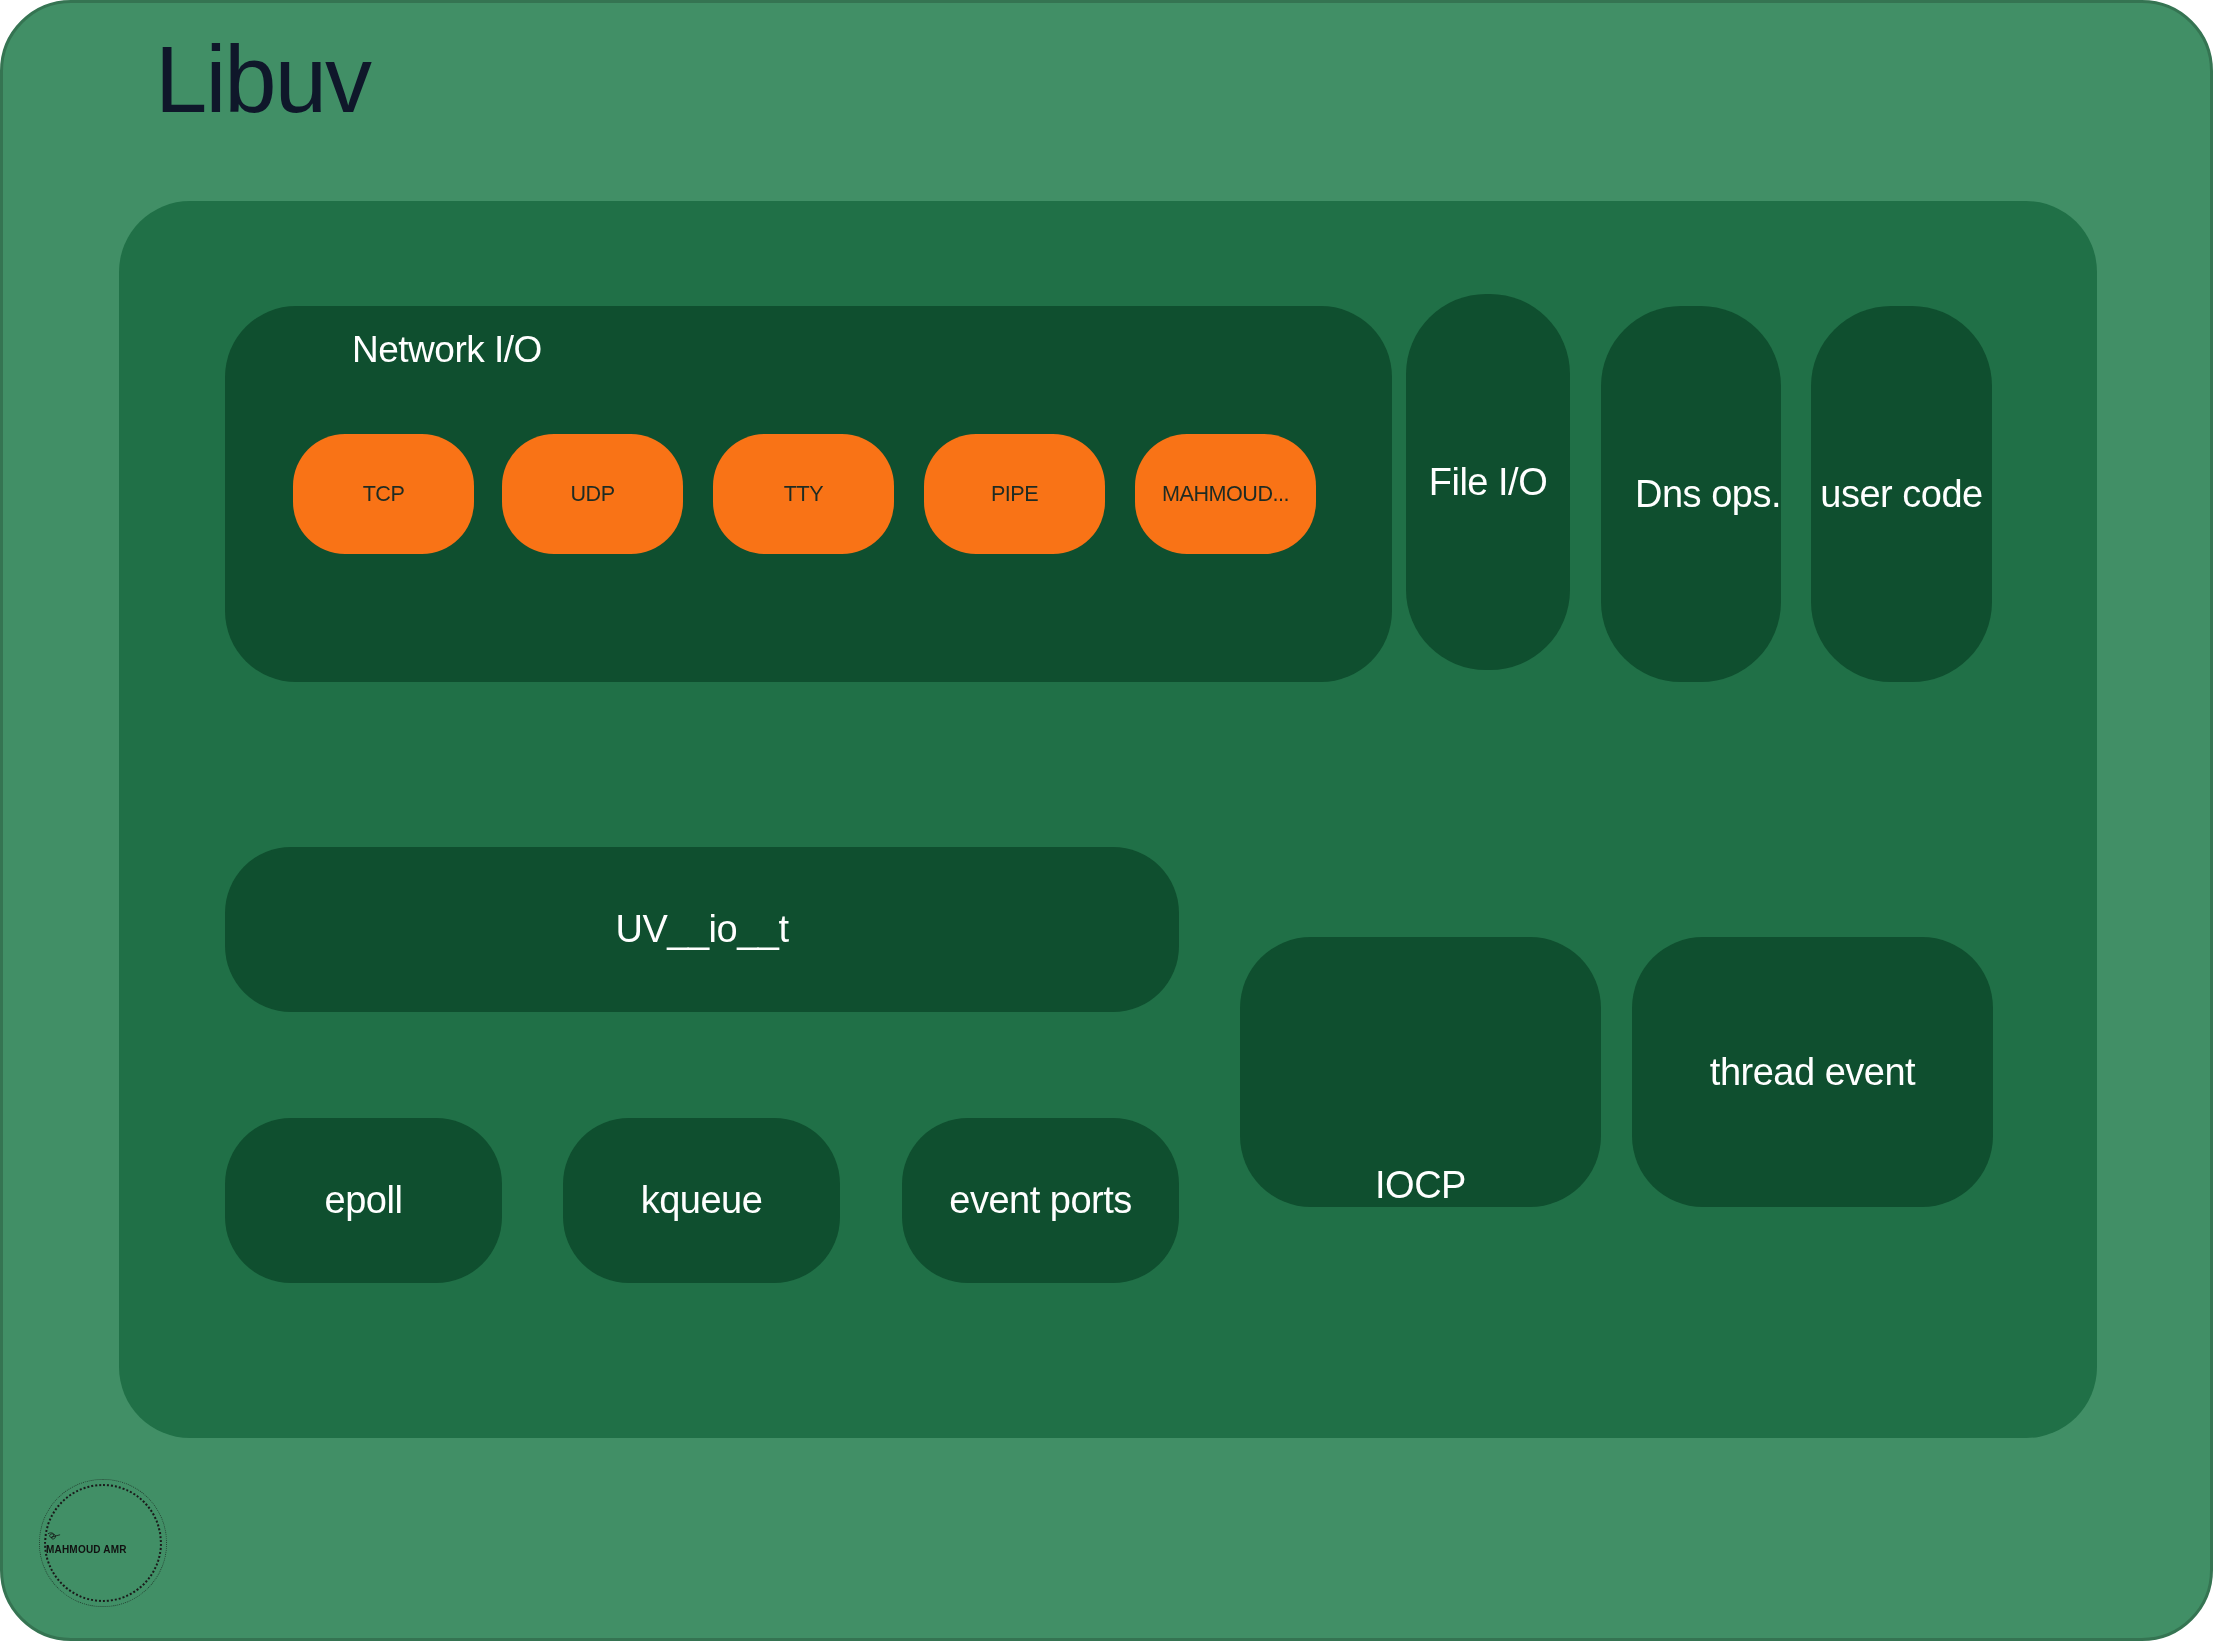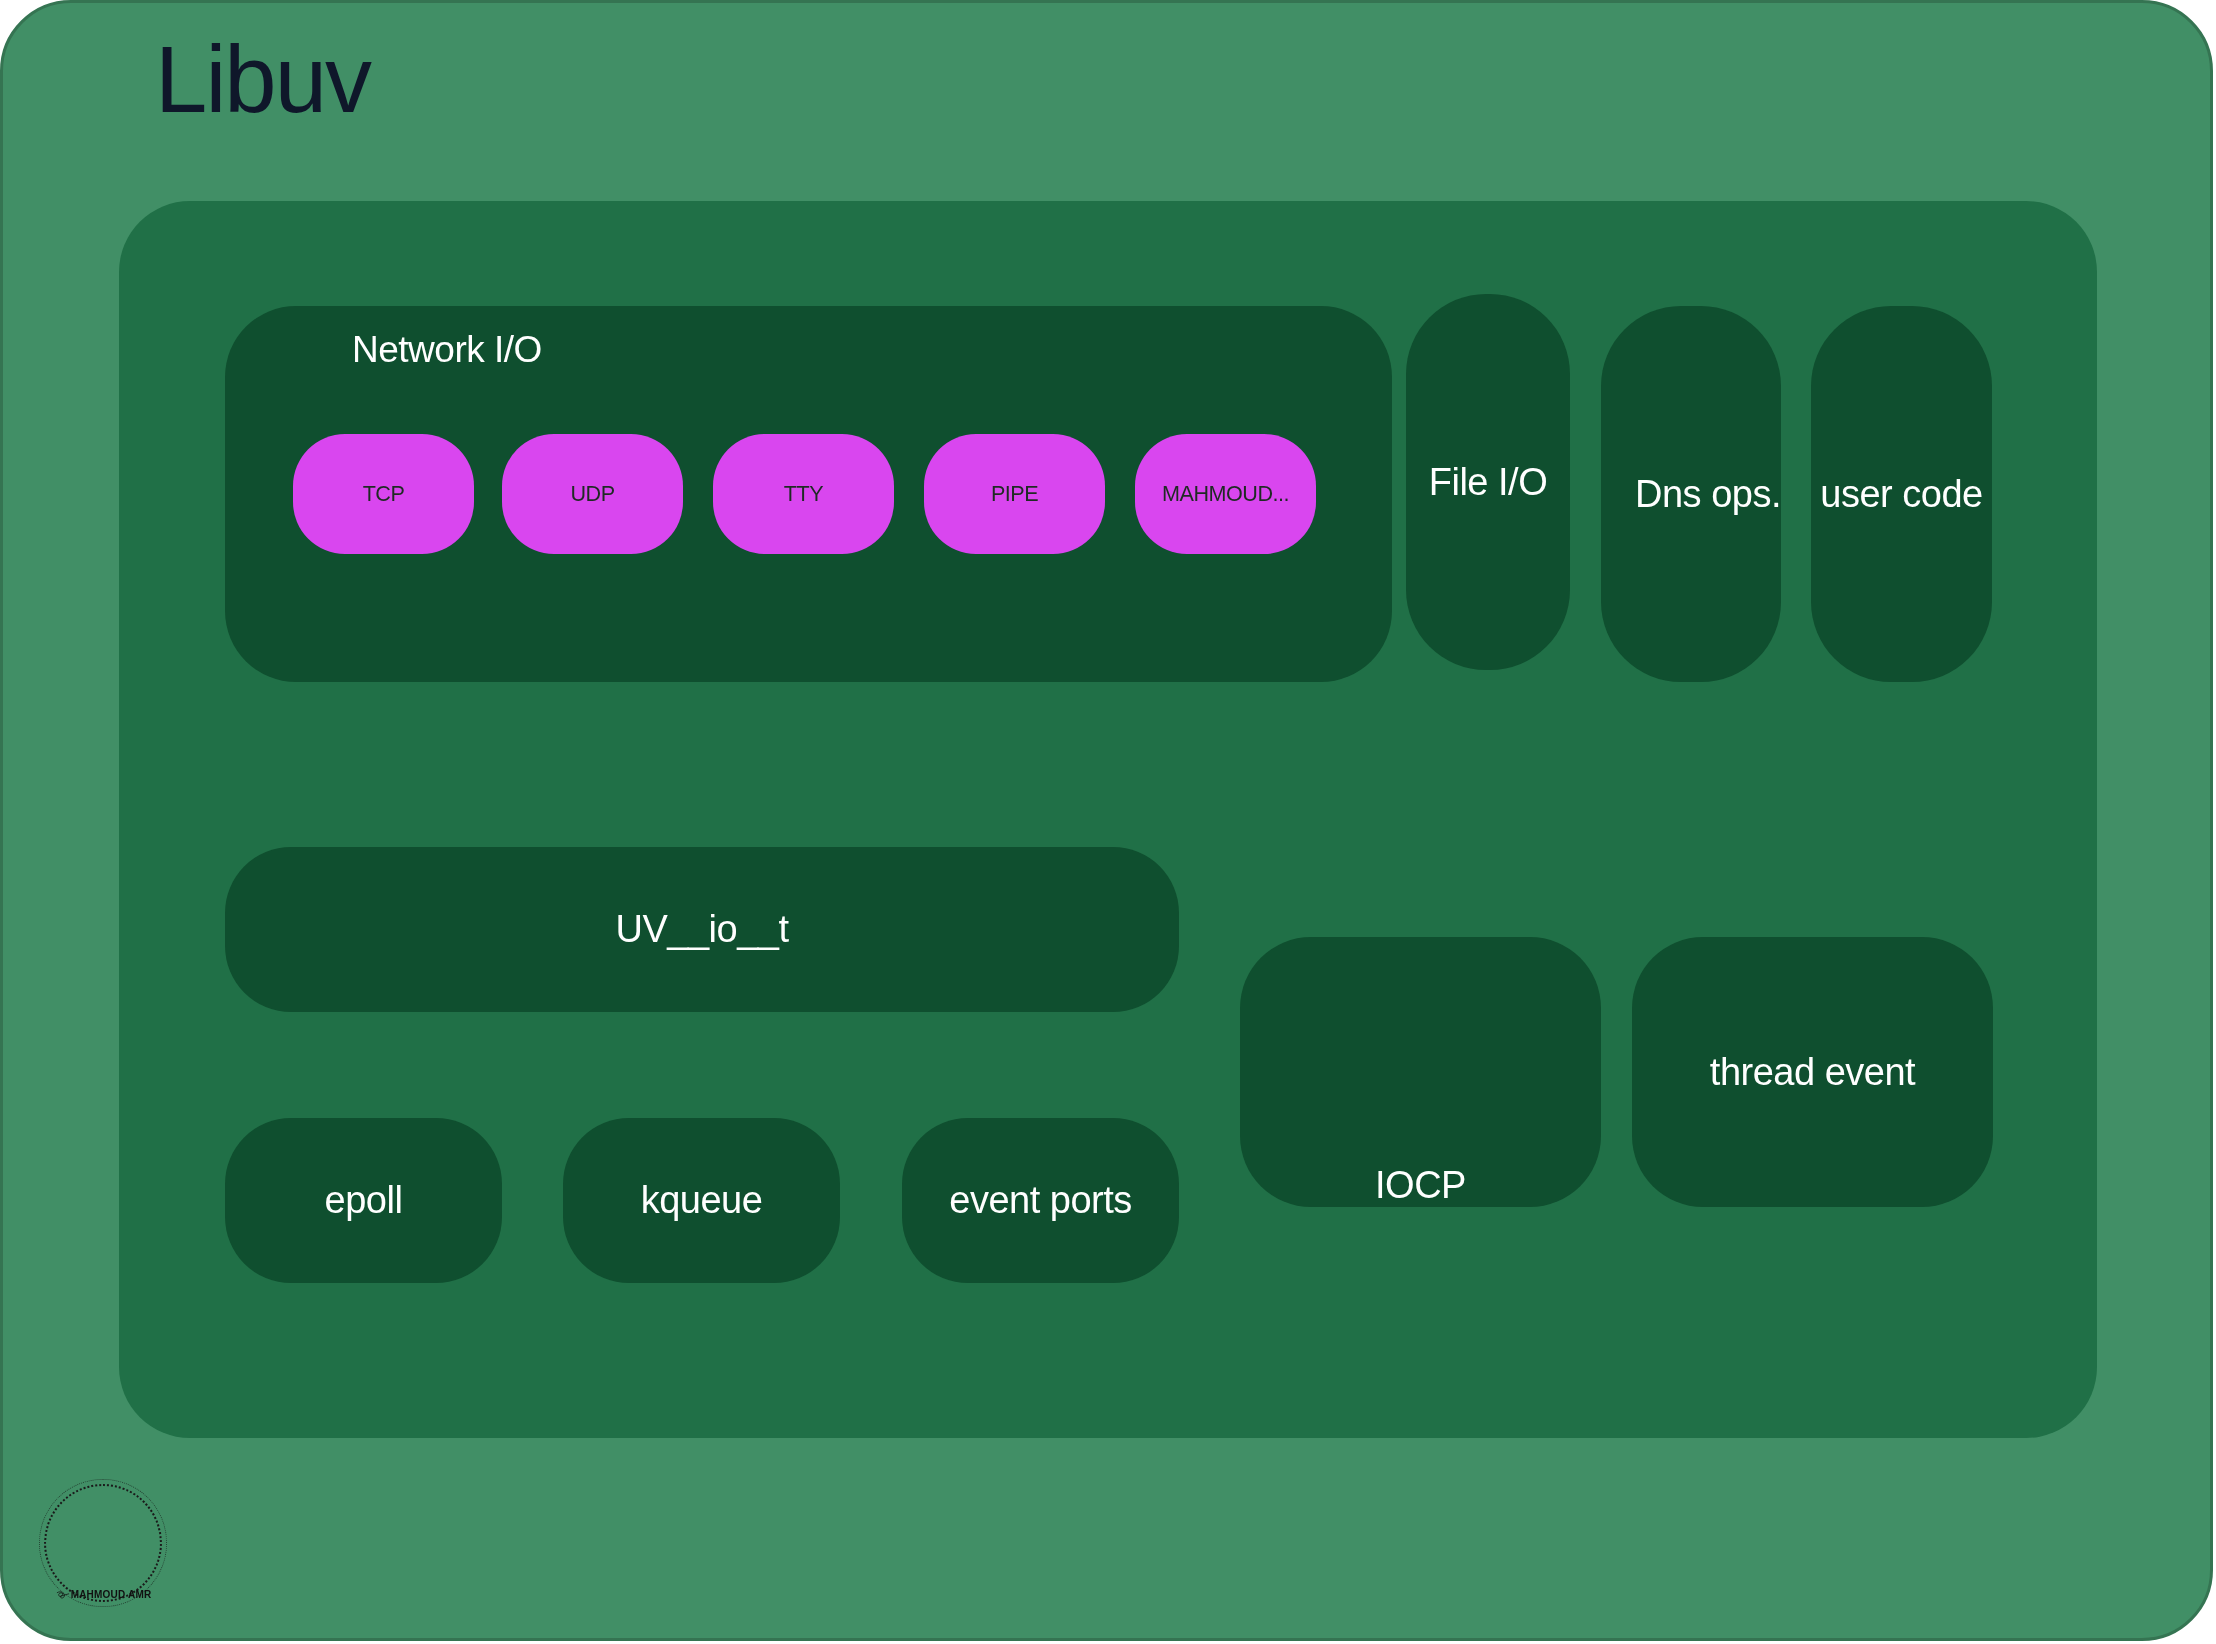--- a/index.html
+++ b/index.html
@@ -10,26 +10,26 @@
            background: #418F66; border: 3.3px solid #357452; border-radius: 71px; }
   .title { left: 155px; top: 33px; color: #0f172a; font-size: 94px; line-height: 1;
            letter-spacing: -1.9px; white-space: nowrap; }
   .panel { left: 119px; top: 201px; width: 1978px; height: 1237px;
            background: #207047; border-radius: 71px; }
   .card { background: #0F4F2F; color: #ffffff; border-radius: 71px;
           display: flex; align-items: center; justify-content: center;
           font-size: 38px; letter-spacing: -0.5px; white-space: nowrap; }
   .net-card { left: 225px; top: 306px; width: 1167px; height: 376px; display: block; }
   .net-title { left: 127px; top: 22.6px; color: #ffffff; font-size: 37px; letter-spacing: -0.5px; white-space: nowrap; }
-  .chip { top: 128px; width: 181px; height: 120px; background: #d946ef; color: #1E2B23;
+  .chip { top: 128px; width: 181px; height: 120px; background: #f97316; color: #1E2B23;
           border-radius: 52px; display: flex; align-items: center; justify-content: center;
           font-size: 21.6px; white-space: nowrap; }
   .logo { left: 44px; top: 1484px; width: 118px; height: 118px; border-radius: 50%;
-          border: 2.4px dotted #1a1a1a; display: flex; flex-direction: row;
-          align-items: flex-end; justify-content: center; }
+          border: 2.4px dotted #1a1a1a; display: flex; flex-direction: column;
+          align-items: flex-start; justify-content: center; }
   .logo::before { content: ""; position: absolute; left: -6.6px; top: -6.6px; right: -6.6px; bottom: -6.6px;
           border-radius: 50%; border: 1.4px dotted rgba(20,20,20,0.6); }
   .logo-sig { width: 16px; height: 10.3px; }
   .logo-text { color: #111; font-weight: bold; font-size: 10px; letter-spacing: 0.2px; margin-top: 2.8px; white-space: nowrap; }
 </style>
 </head>
 <body>
 
 <div class="abs frame"></div>
 

